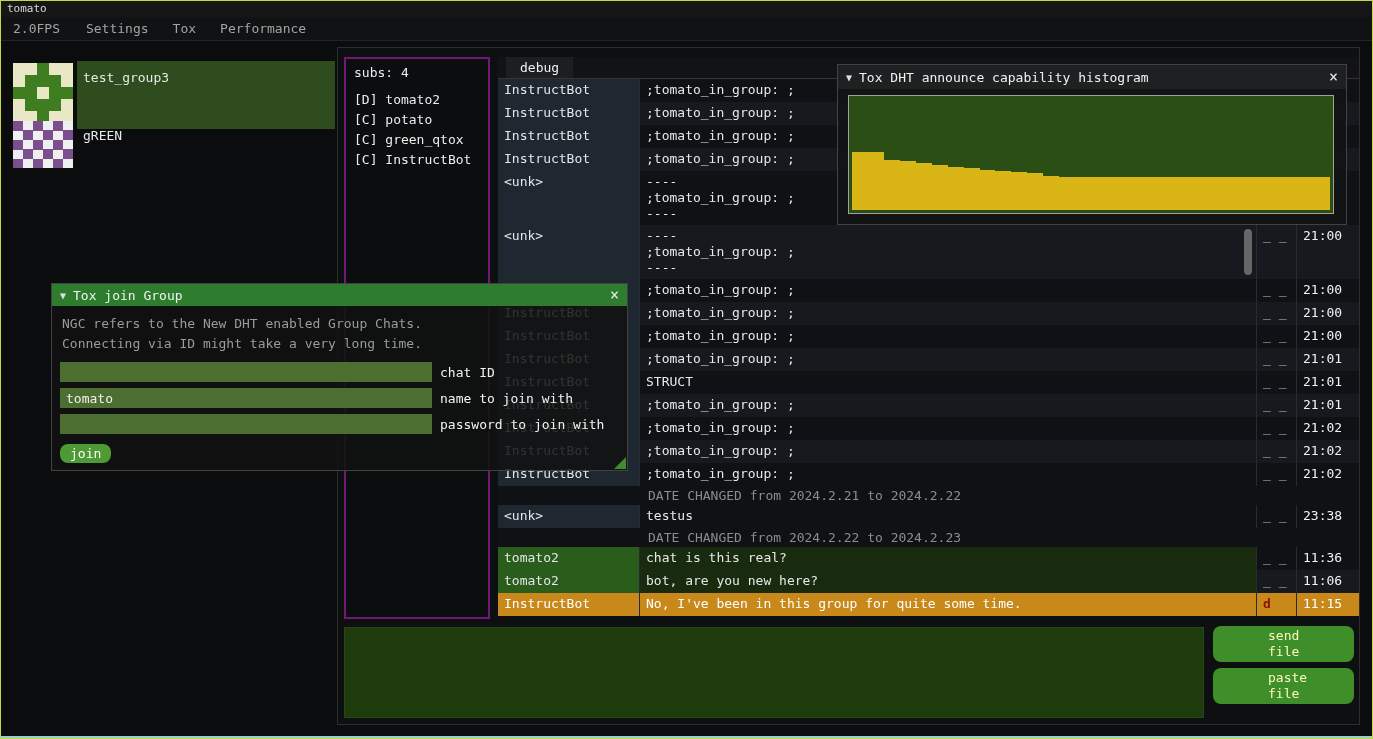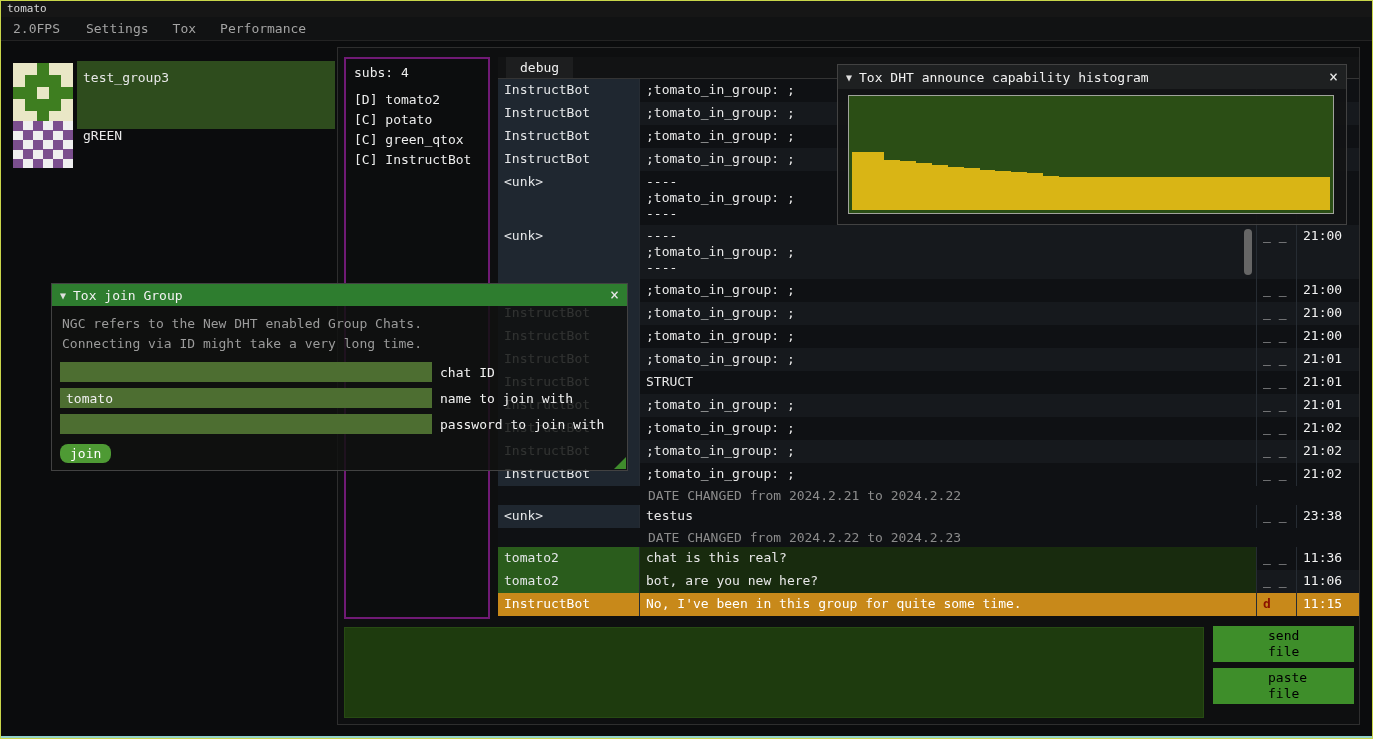--- a/index.html
+++ b/index.html
@@ -38,21 +38,21 @@
   .msg-row .status{color:#c0c0c0;white-space:pre}
   .msg-row .time{color:#f2f2f2}
   .msg-row.self .name{background:#2a5c1c}
   .msg-row.self .text{background:#182b0e}
   .msg-row.mention .name,.msg-row.mention .text,.msg-row.mention .status,.msg-row.mention .time{background:#c8891a;color:#fff}
   .msg-row.mention .status{color:#8a1200;font-weight:bold}
   .date-row{min-height:19px;line-height:19px;padding:0 6px 0 150px;color:#8c8c8c;background:#0f1114}
   .scroll-thumb{position:absolute;left:1243px;top:228px;width:8px;height:46px;background:#666;border-radius:4px}
 
   .chat-input{position:absolute;left:343px;top:626px;width:860px;height:91px;background:#1e3b0e;border:1px solid #274a13;color:#eaeaea;font:inherit;padding:4px 6px;outline:none}
-  .file-btn{position:absolute;left:1212px;width:141px;height:36px;background:#3e8e2a;border:none;border-radius:0;color:#000000;font:inherit;text-align:left;padding-left:55px;line-height:16px}
+  .file-btn{position:absolute;left:1212px;width:141px;height:36px;background:#3e8e2a;border:none;border-radius:8px;color:#fef9c3;font:inherit;text-align:left;padding-left:55px;line-height:16px}
   .file-btn span{display:block}
   .send-btn{top:625px}
   .paste-btn{top:667px}
 
   
   .fwin{position:absolute;border:1px solid #424242}
   .fwin-title{display:flex;align-items:center;gap:7px;padding:0 8px;color:#f2f2f2}
   .fwin-title .collapse{font-size:10px;color:#e0e0e0}
   .fwin-title .close{margin-left:auto;font-size:15px;color:#e8e8e8}
   .hist-win{left:836px;top:63px;width:510px;height:161px;background:rgba(19,20,21,0.95)}

